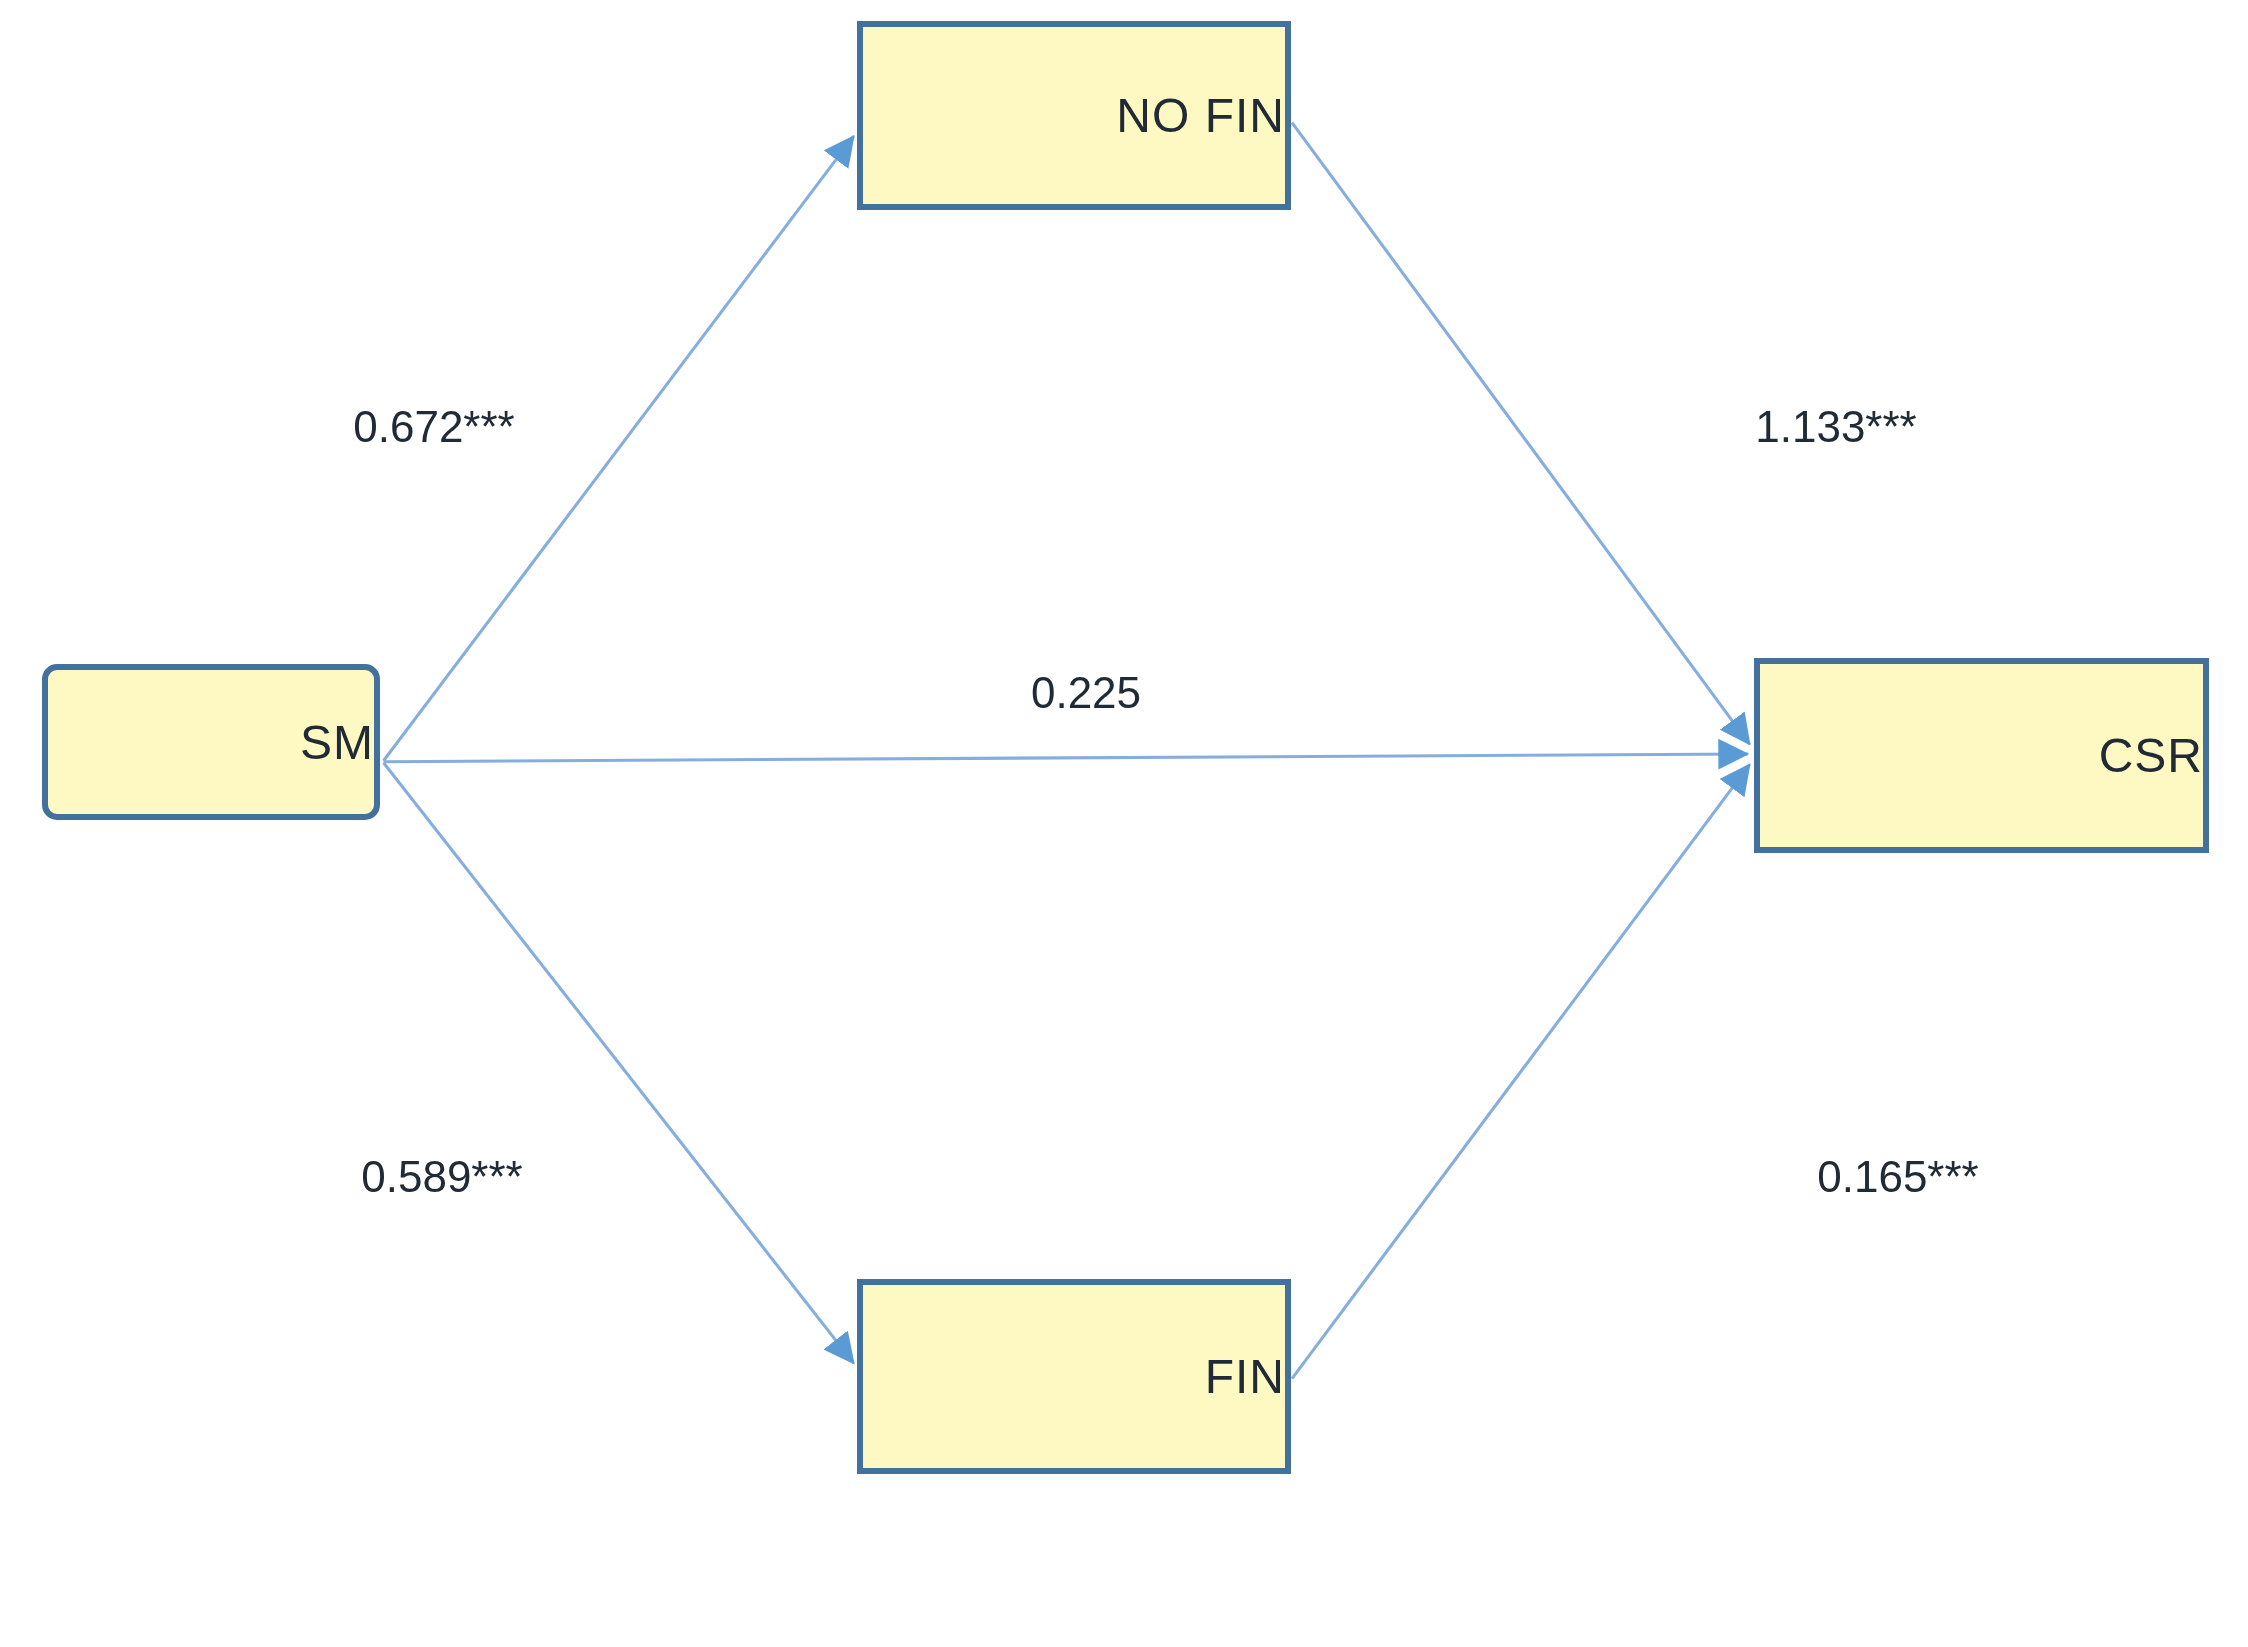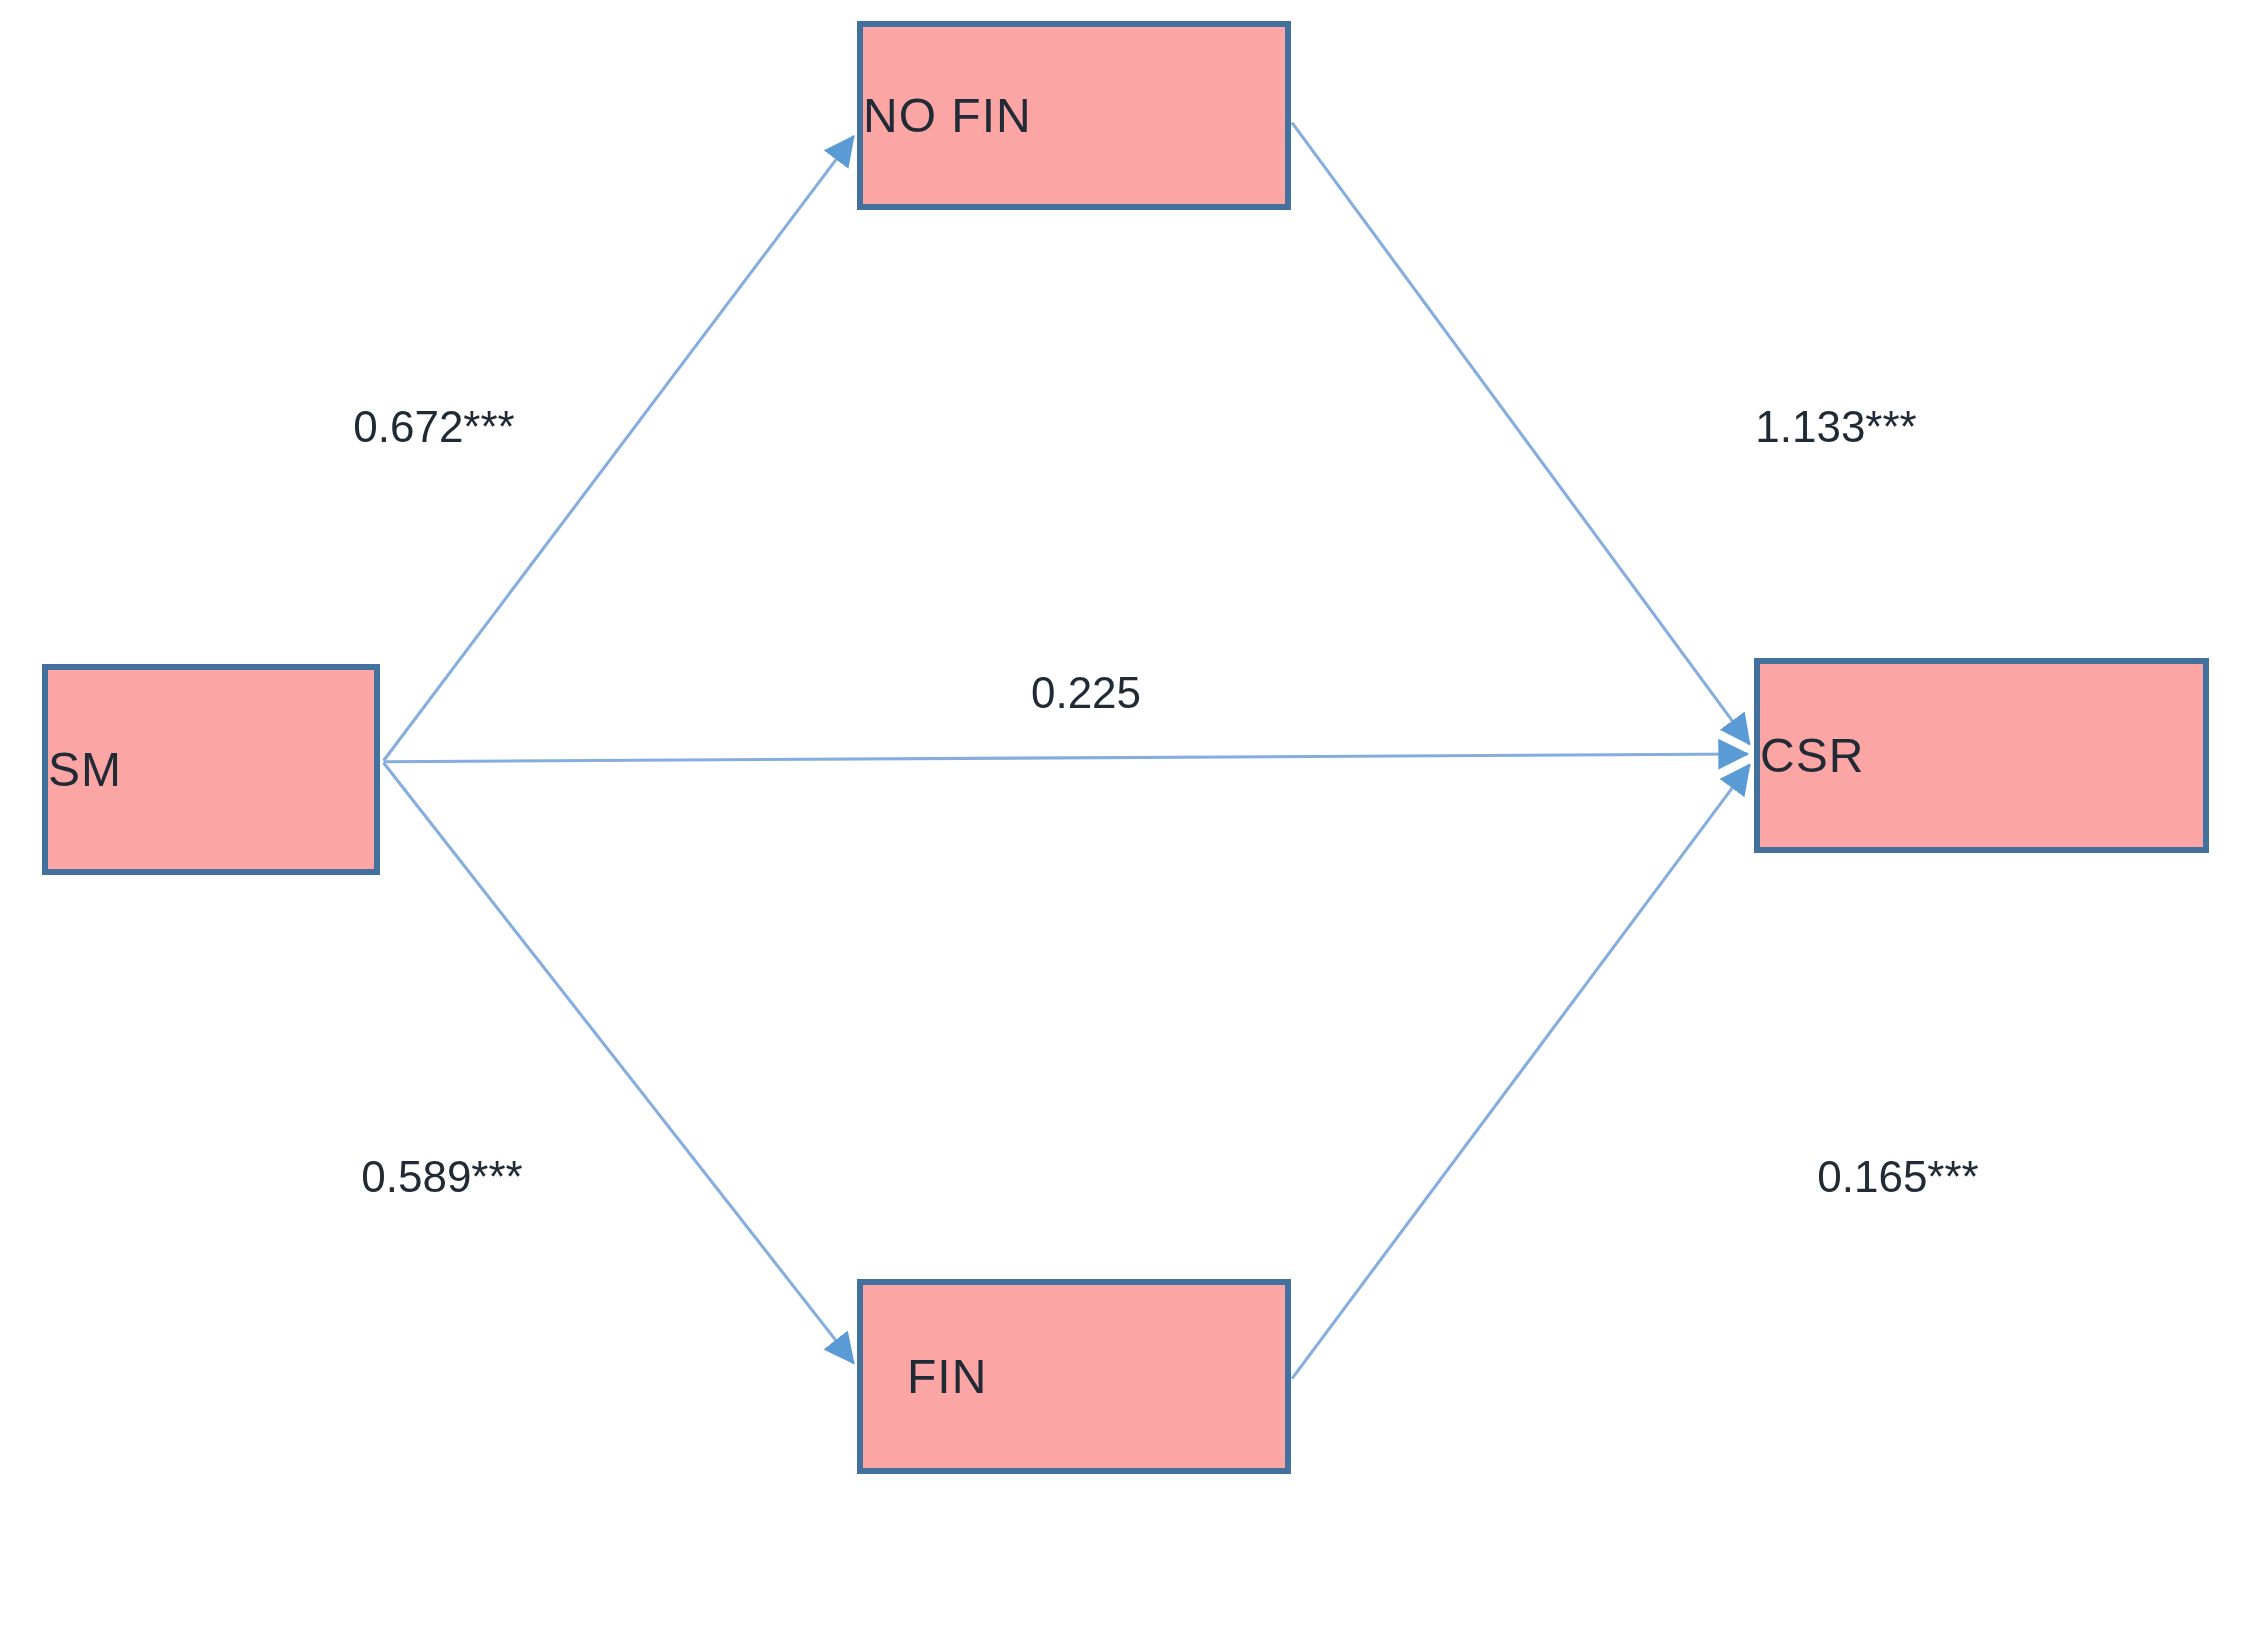--- a/index.html
+++ b/index.html
@@ -24,24 +24,24 @@
   }
   .edge {
     stroke: #85AEDE;
     stroke-width: 3.2;
     fill: none;
   }
   .node {
     position: absolute;
     box-sizing: border-box;
     border: 6.8px solid #41719C;
-    background: #fca5a5;
+    background: #fef9c3;
     display: flex;
     align-items: center;
-    justify-content: flex-start;
+    justify-content: flex-end;
   }
   .node-label {
     font-size: 48px;
     color: #212B36;
     letter-spacing: 1px;
     white-space: nowrap;
   }
   .coef {
     position: absolute;
     transform: translateX(-50%);
@@ -56,21 +56,21 @@
     top: 1533px;
     font-family: "Liberation Serif", "DejaVu Serif", serif;
     font-size: 64px;
     color: #000000;
     white-space: nowrap;
   }
   .note .p-italic {
     font-style: italic;
     margin: 0 13.5px;
   }
-  .node-sm     { left: 42px;   top: 664px;  width: 338px; height: 211px; }
+  .node-sm     { left: 42px;   top: 664px;  width: 338px; height: 156px; border-radius: 15px; }
   .node-nofin  { left: 857px;  top: 21px;   width: 434px; height: 189px; }
   .node-fin    { left: 857px;  top: 1279px; width: 434px; height: 195px; padding-left: 44px; }
   .node-csr    { left: 1754px; top: 658px;  width: 455px; height: 195px; }
   .coef-sm-nofin  { left: 434px;  top: 362px; }
   .coef-nofin-csr { left: 1836px; top: 362px; }
   .coef-sm-csr    { left: 1086px; top: 628px; }
   .coef-sm-fin    { left: 442px;  top: 1112px; }
   .coef-fin-csr   { left: 1898px; top: 1112px; }
 </style>
 </head>

